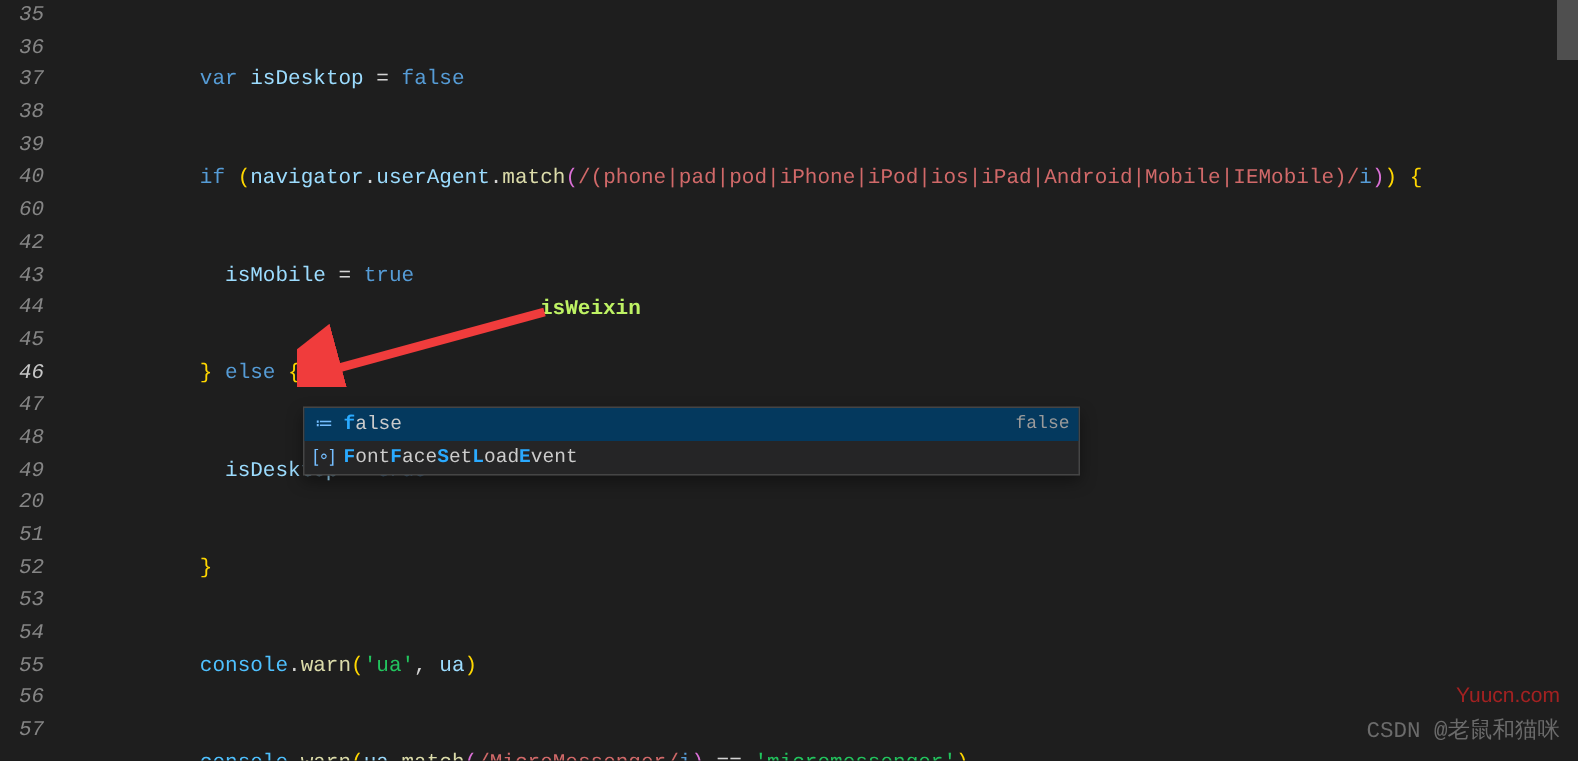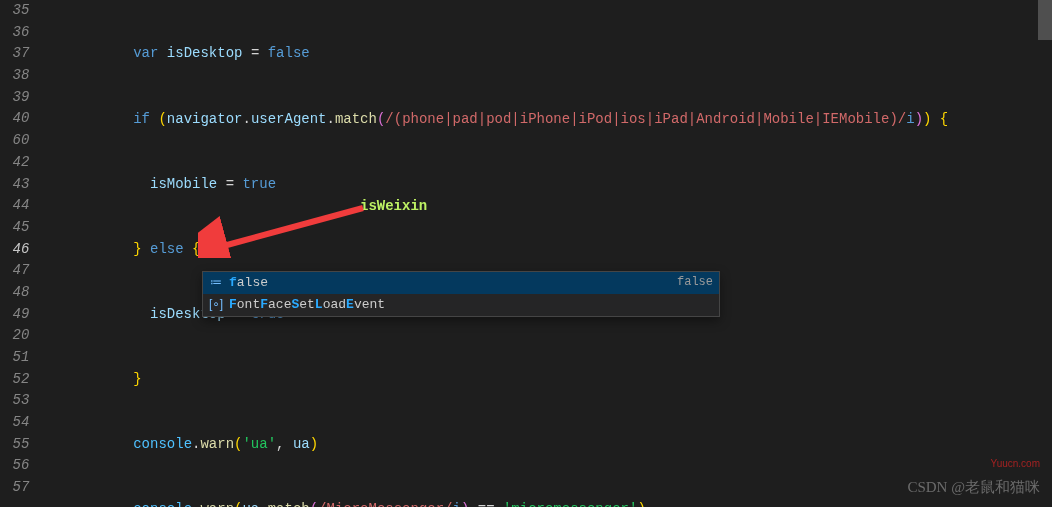--- a/index.html
+++ b/index.html
@@ -22,22 +22,22 @@
   .brace2 { color:#da70d6; }
   .annot { color:#bef264; font-weight:700; position:absolute; }
   .arrow { position:absolute; pointer-events:none; }
   .suggest { position:absolute; top:271px; left:202px; width:516px; background:#252526; border:1px solid #454545; box-shadow:0 4px 10px rgba(0,0,0,.4); font-size:13px; z-index:50; }
   .suggest .row { display:flex; align-items:center; height:22px; padding:0 6px 0 4px; color:#cccccc; }
   .suggest .row.selected { background:#04395e; }
   .suggest .icon { width:18px; display:inline-flex; justify-content:center; margin-right:4px; color:#75beff; font-family:sans-serif; font-size:12px; }
   .suggest .label { flex:1; }
   .suggest .detail { color:#9a9a9a; font-size:12px; margin-left:auto; }
   .hl { color:#2aaaff; font-weight:600; }
-  .watermark1 { position:absolute; right:12px; bottom:32px; color:#b22222; font-family:Arial,sans-serif; font-size:10px; opacity:.9; }
-  .watermark2 { position:absolute; right:12px; bottom:8px; color:#6b6b6b; font-family:Liberation Serif, serif; font-size:15px; }
+  .watermark1 { position:absolute; right:12px; bottom:32px; color:#b22222; font-family:Arial,sans-serif; font-size:14px; opacity:.9; }
+  .watermark2 { position:absolute; right:12px; bottom:8px; color:#6b6b6b; font-family:Liberation Mono, monospace; font-size:15px; }
   .scrollbar { position:absolute; right:0; top:0; width:14px; height:507px; background:transparent; }
   .scroll-thumb { position:absolute; right:0; top:0; width:14px; height:40px; background:#4f4f4f; border-radius:0; }
   .cursor { position:absolute; width:2px; height:18px; background:#aeafad; }
 </style>
 </head>
 <body>
 
 <div class="editor">
 
   <div class="gutter">

